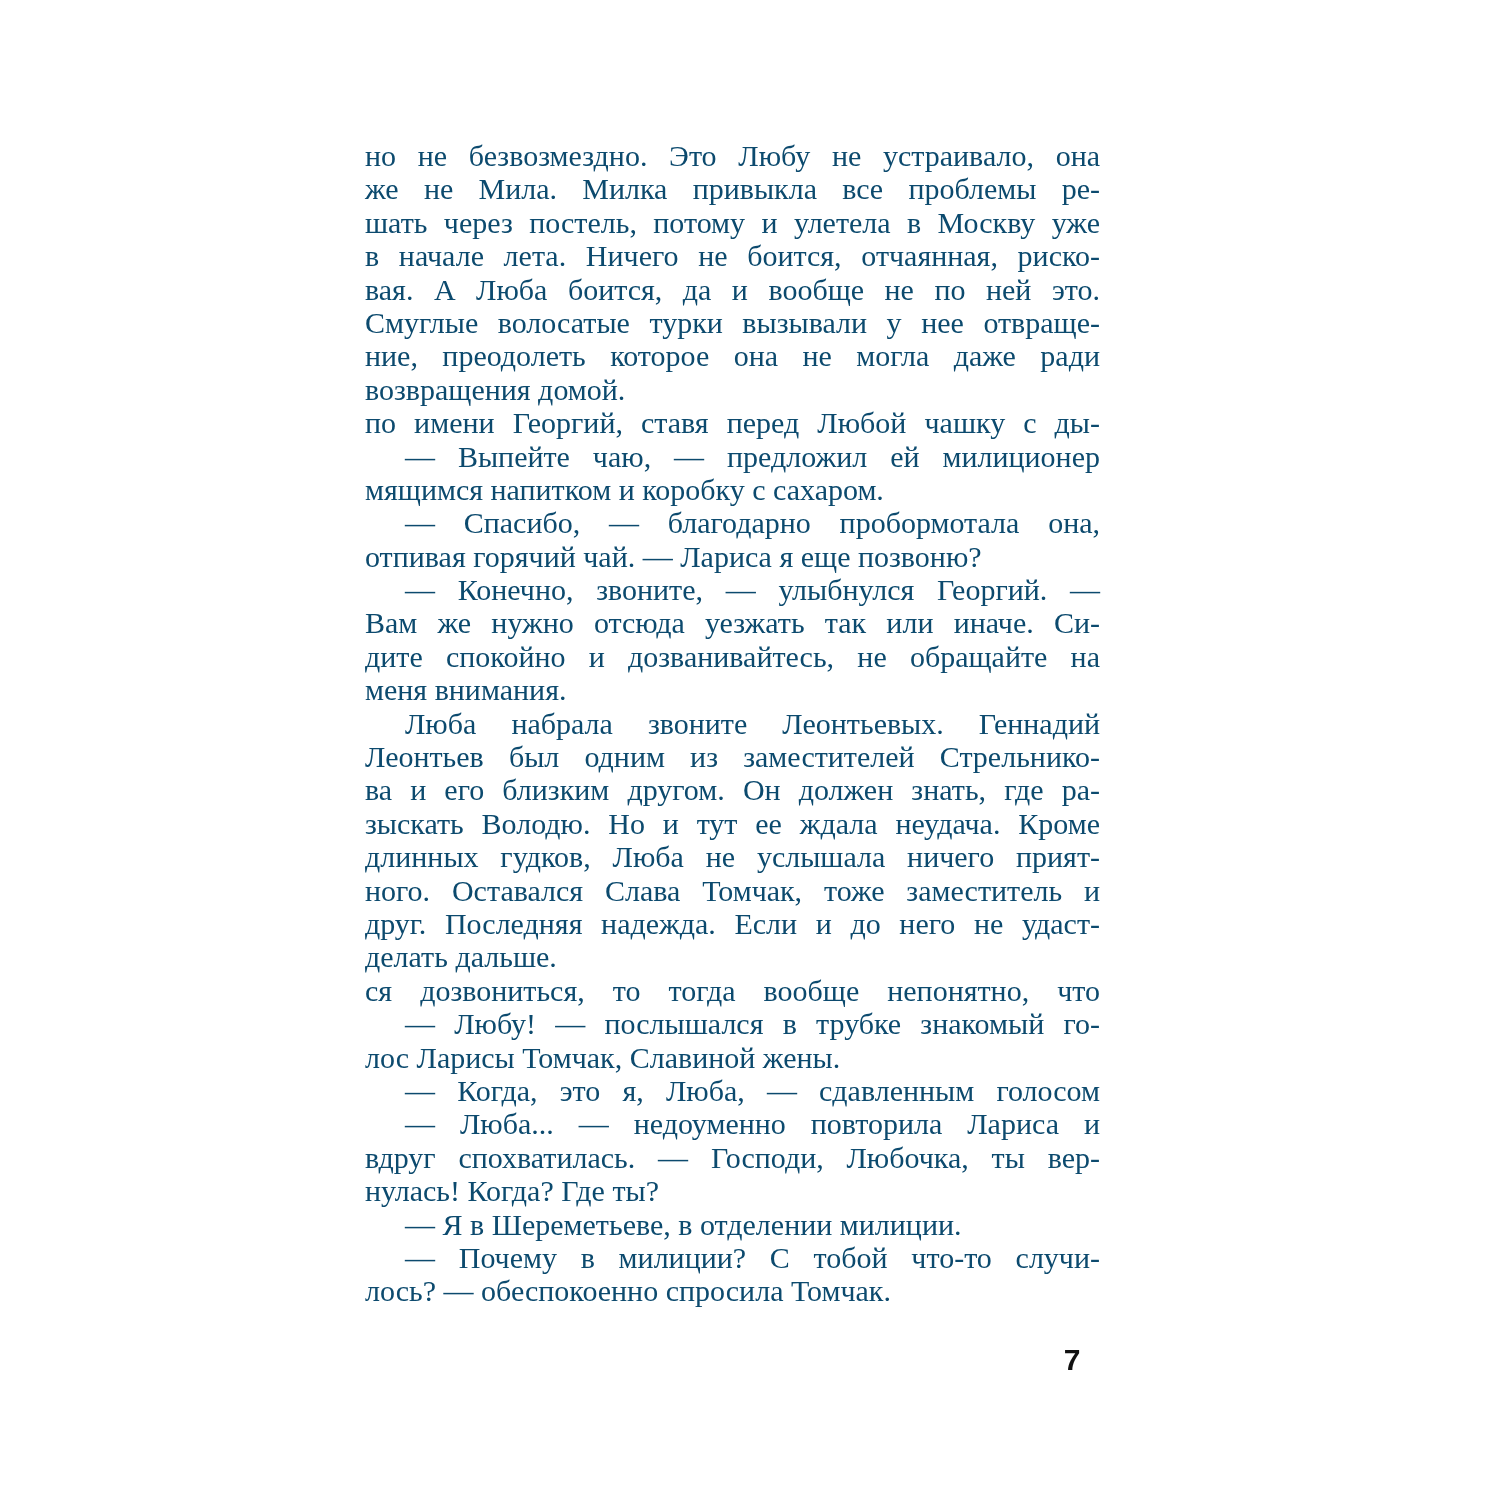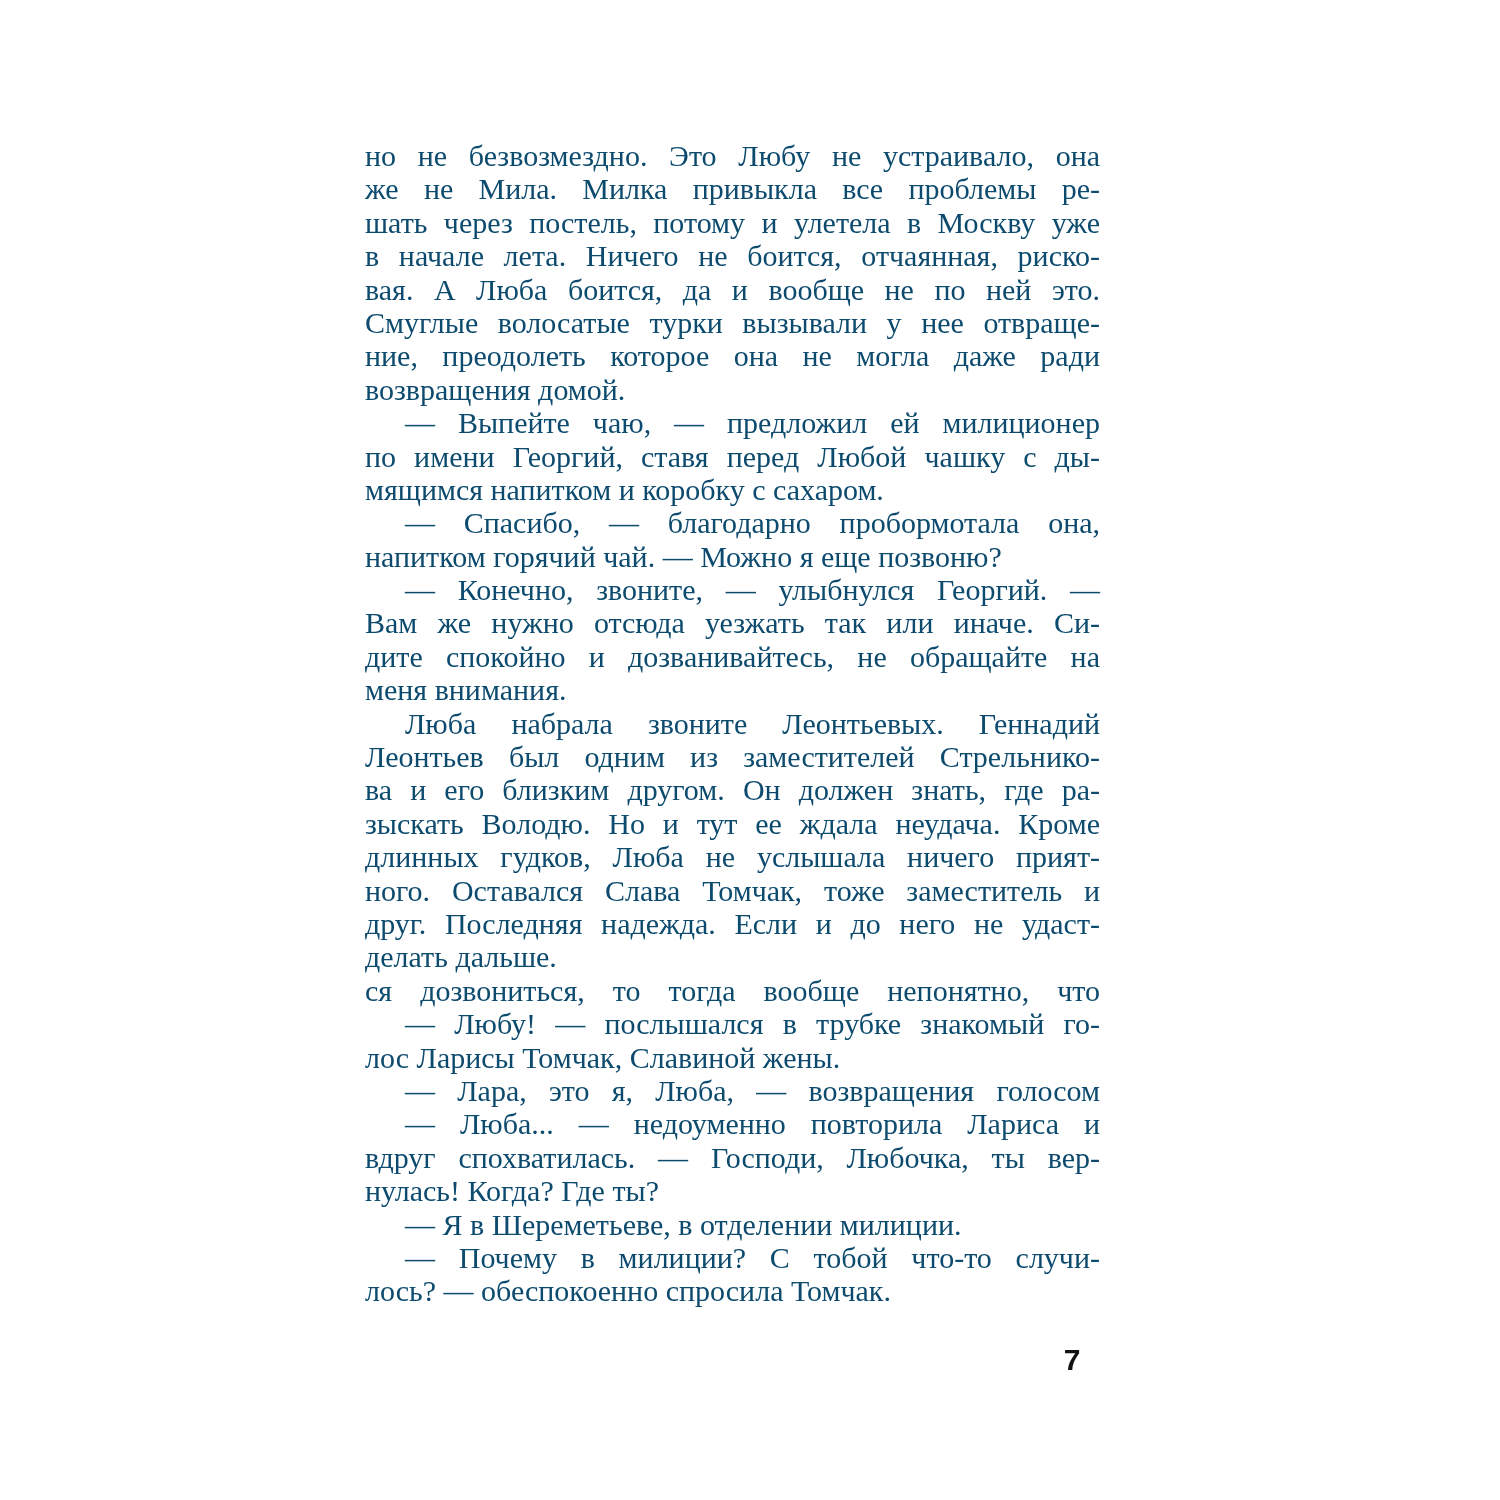--- a/index.html
+++ b/index.html
@@ -68,27 +68,27 @@
         <div class="line">но не безвозмездно. Это Любу не устраивало, она</div>
         <div class="line">же не Мила. Милка привыкла все проблемы ре-</div>
         <div class="line">шать через постель, потому и улетела в Москву уже</div>
         <div class="line">в начале лета. Ничего не боится, отчаянная, риско-</div>
         <div class="line">вая. А Люба боится, да и вообще не по ней это.</div>
         <div class="line">Смуглые волосатые турки вызывали у нее отвраще-</div>
         <div class="line">ние, преодолеть которое она не могла даже ради</div>
         <div class="line last">возвращения домой.</div>
       </div>
       <div class="para">
+        <div class="line">по имени Георгий, ставя перед Любой чашку с ды-</div>
         <div class="line indent">— Выпейте чаю, — предложил ей милиционер</div>
-        <div class="line">по имени Георгий, ставя перед Любой чашку с ды-</div>
         <div class="line last">мящимся напитком и коробку с сахаром.</div>
       </div>
       <div class="para">
         <div class="line indent">— Спасибо, — благодарно пробормотала она,</div>
-        <div class="line last">напитком горячий чай. — Можно я еще позвоню?</div>
+        <div class="line last">отпивая горячий чай. — Лариса я еще позвоню?</div>
       </div>
       <div class="para">
         <div class="line indent">— Конечно, звоните, — улыбнулся Георгий. —</div>
         <div class="line">Вам же нужно отсюда уезжать так или иначе. Си-</div>
         <div class="line">дите спокойно и дозванивайтесь, не обращайте на</div>
         <div class="line last">меня внимания.</div>
       </div>
       <div class="para">
         <div class="line indent">Люба набрала звоните Леонтьевых. Геннадий</div>
         <div class="line">Леонтьев был одним из заместителей Стрельнико-</div>
@@ -98,21 +98,21 @@
         <div class="line">ного. Оставался Слава Томчак, тоже заместитель и</div>
         <div class="line">друг. Последняя надежда. Если и до него не удаст-</div>
         <div class="line last">делать дальше.</div>
         <div class="line">ся дозвониться, то тогда вообще непонятно, что</div>
       </div>
       <div class="para">
         <div class="line indent">— Любу! — послышался в трубке знакомый го-</div>
         <div class="line last">лос Ларисы Томчак, Славиной жены.</div>
       </div>
       <div class="para">
-        <div class="line indent">— Лара, это я, Люба, — возвращения голосом</div>
+        <div class="line indent">— Когда, это я, Люба, — сдавленным голосом</div>
       </div>
       <div class="para">
         <div class="line indent">— Люба... — недоуменно повторила Лариса и</div>
         <div class="line">вдруг спохватилась. — Господи, Любочка, ты вер-</div>
         <div class="line last">нулась! Когда? Где ты?</div>
       </div>
       <div class="para">
         <div class="line last indent">— Я в Шереметьеве, в отделении милиции.</div>
       </div>
       <div class="para">

